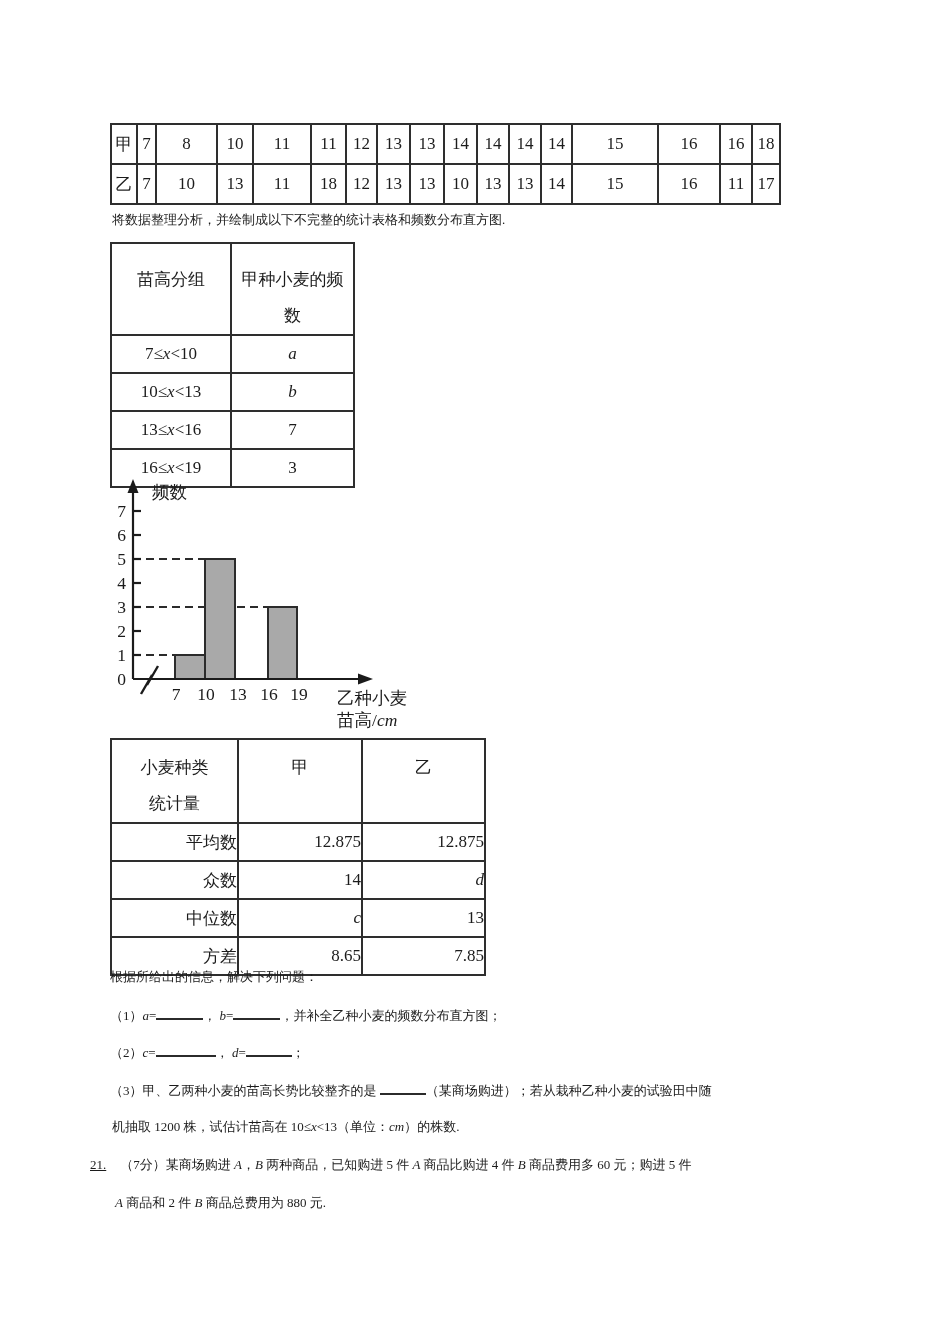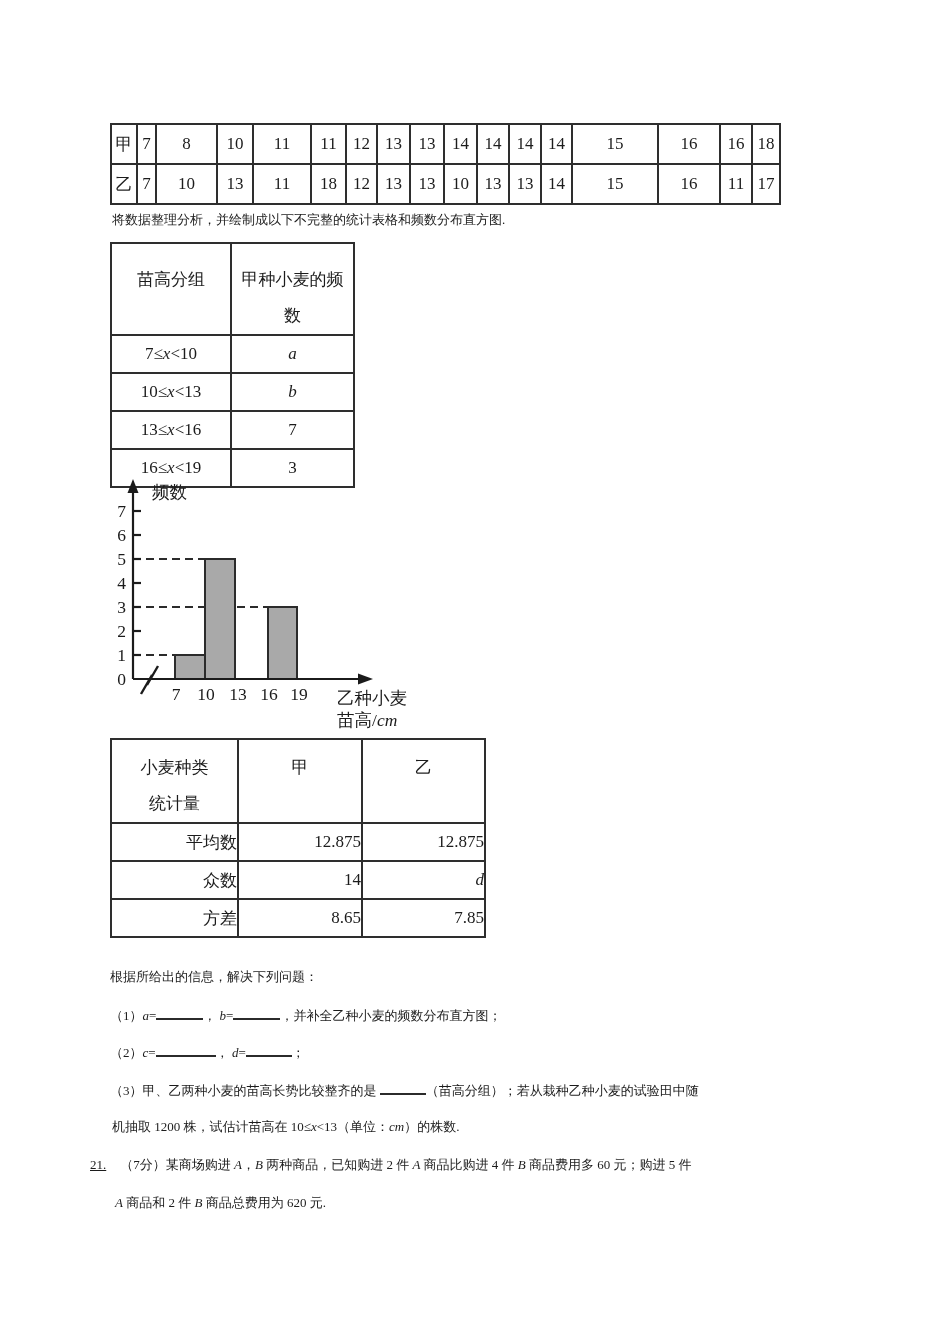--- a/index.html
+++ b/index.html
@@ -211,46 +211,51 @@
       <td>平均数</td>
       <td>12.875</td>
       <td>12.875</td>
     </tr>
     <tr class="dr">
       <td>众数</td>
       <td>14</td>
       <td class="it">d</td>
     </tr>
     <tr class="dr">
+      <td>中位数</td>
+      <td class="it">c</td>
+      <td>13</td>
+    </tr>
+    <tr class="dr">
       <td>方差</td>
       <td>8.65</td>
       <td>7.85</td>
     </tr>
   </tbody>
     </table>
 
   <div class="tline lead">根据所给出的信息，解决下列问题：</div>
 
   <div class="tline q1">
     <span>（1）</span><span class="it">a</span><span>=</span><span class="blank bl47"></span><span>， </span><span class="it">b</span><span>=</span><span class="blank bl47"></span><span>，并补全乙种小麦的频数分布直方图；</span>
   </div>
 
   <div class="tline q2">
     <span>（2）</span><span class="it">c</span><span>=</span><span class="blank bl60"></span><span>， </span><span class="it">d</span><span>=</span><span class="blank bl46"></span><span>；</span>
   </div>
 
   <div class="tline q3">
-    <span>（3）</span><span>甲、乙两种小麦的苗高长势比较整齐的是 </span><span class="blank bl46"></span><span>（苗高分组）；若从栽种乙种小麦的试验田中随</span>
+    <span>（3）</span><span>甲、乙两种小麦的苗高长势比较整齐的是 </span><span class="blank bl46"></span><span>（某商场购进）；若从栽种乙种小麦的试验田中随</span>
   </div>
 
   <div class="tline q3b">
     <span>机抽取 1200 株，试估计苗高在 10≤</span><span class="it">x</span><span>&lt;13（单位：</span><span class="it">cm</span><span>）的株数.</span>
   </div>
 
   <div class="tline i21">
-    <span class="num21">21.</span><span>（7分）某商场购进 </span><span class="it">A</span><span>，</span><span class="it">B</span><span> 两种商品，已知购进 2 件 </span><span class="it">A</span><span> 商品比购进 4 件 </span><span class="it">B</span><span> 商品费用多 60 元；购进 5 件</span>
+    <span class="num21">21.</span><span>（7分）某商场购进 </span><span class="it">A</span><span>，</span><span class="it">B</span><span> 两种商品，已知购进 5 件 </span><span class="it">A</span><span> 商品比购进 4 件 </span><span class="it">B</span><span> 商品费用多 60 元；购进 5 件</span>
   </div>
 
   <div class="tline i21b">
-    <span class="it">A</span><span> 商品和 2 件 </span><span class="it">B</span><span> 商品总费用为 620 元.</span>
+    <span class="it">A</span><span> 商品和 2 件 </span><span class="it">B</span><span> 商品总费用为 880 元.</span>
   </div>
 
 </div>
 
 </body></html>

